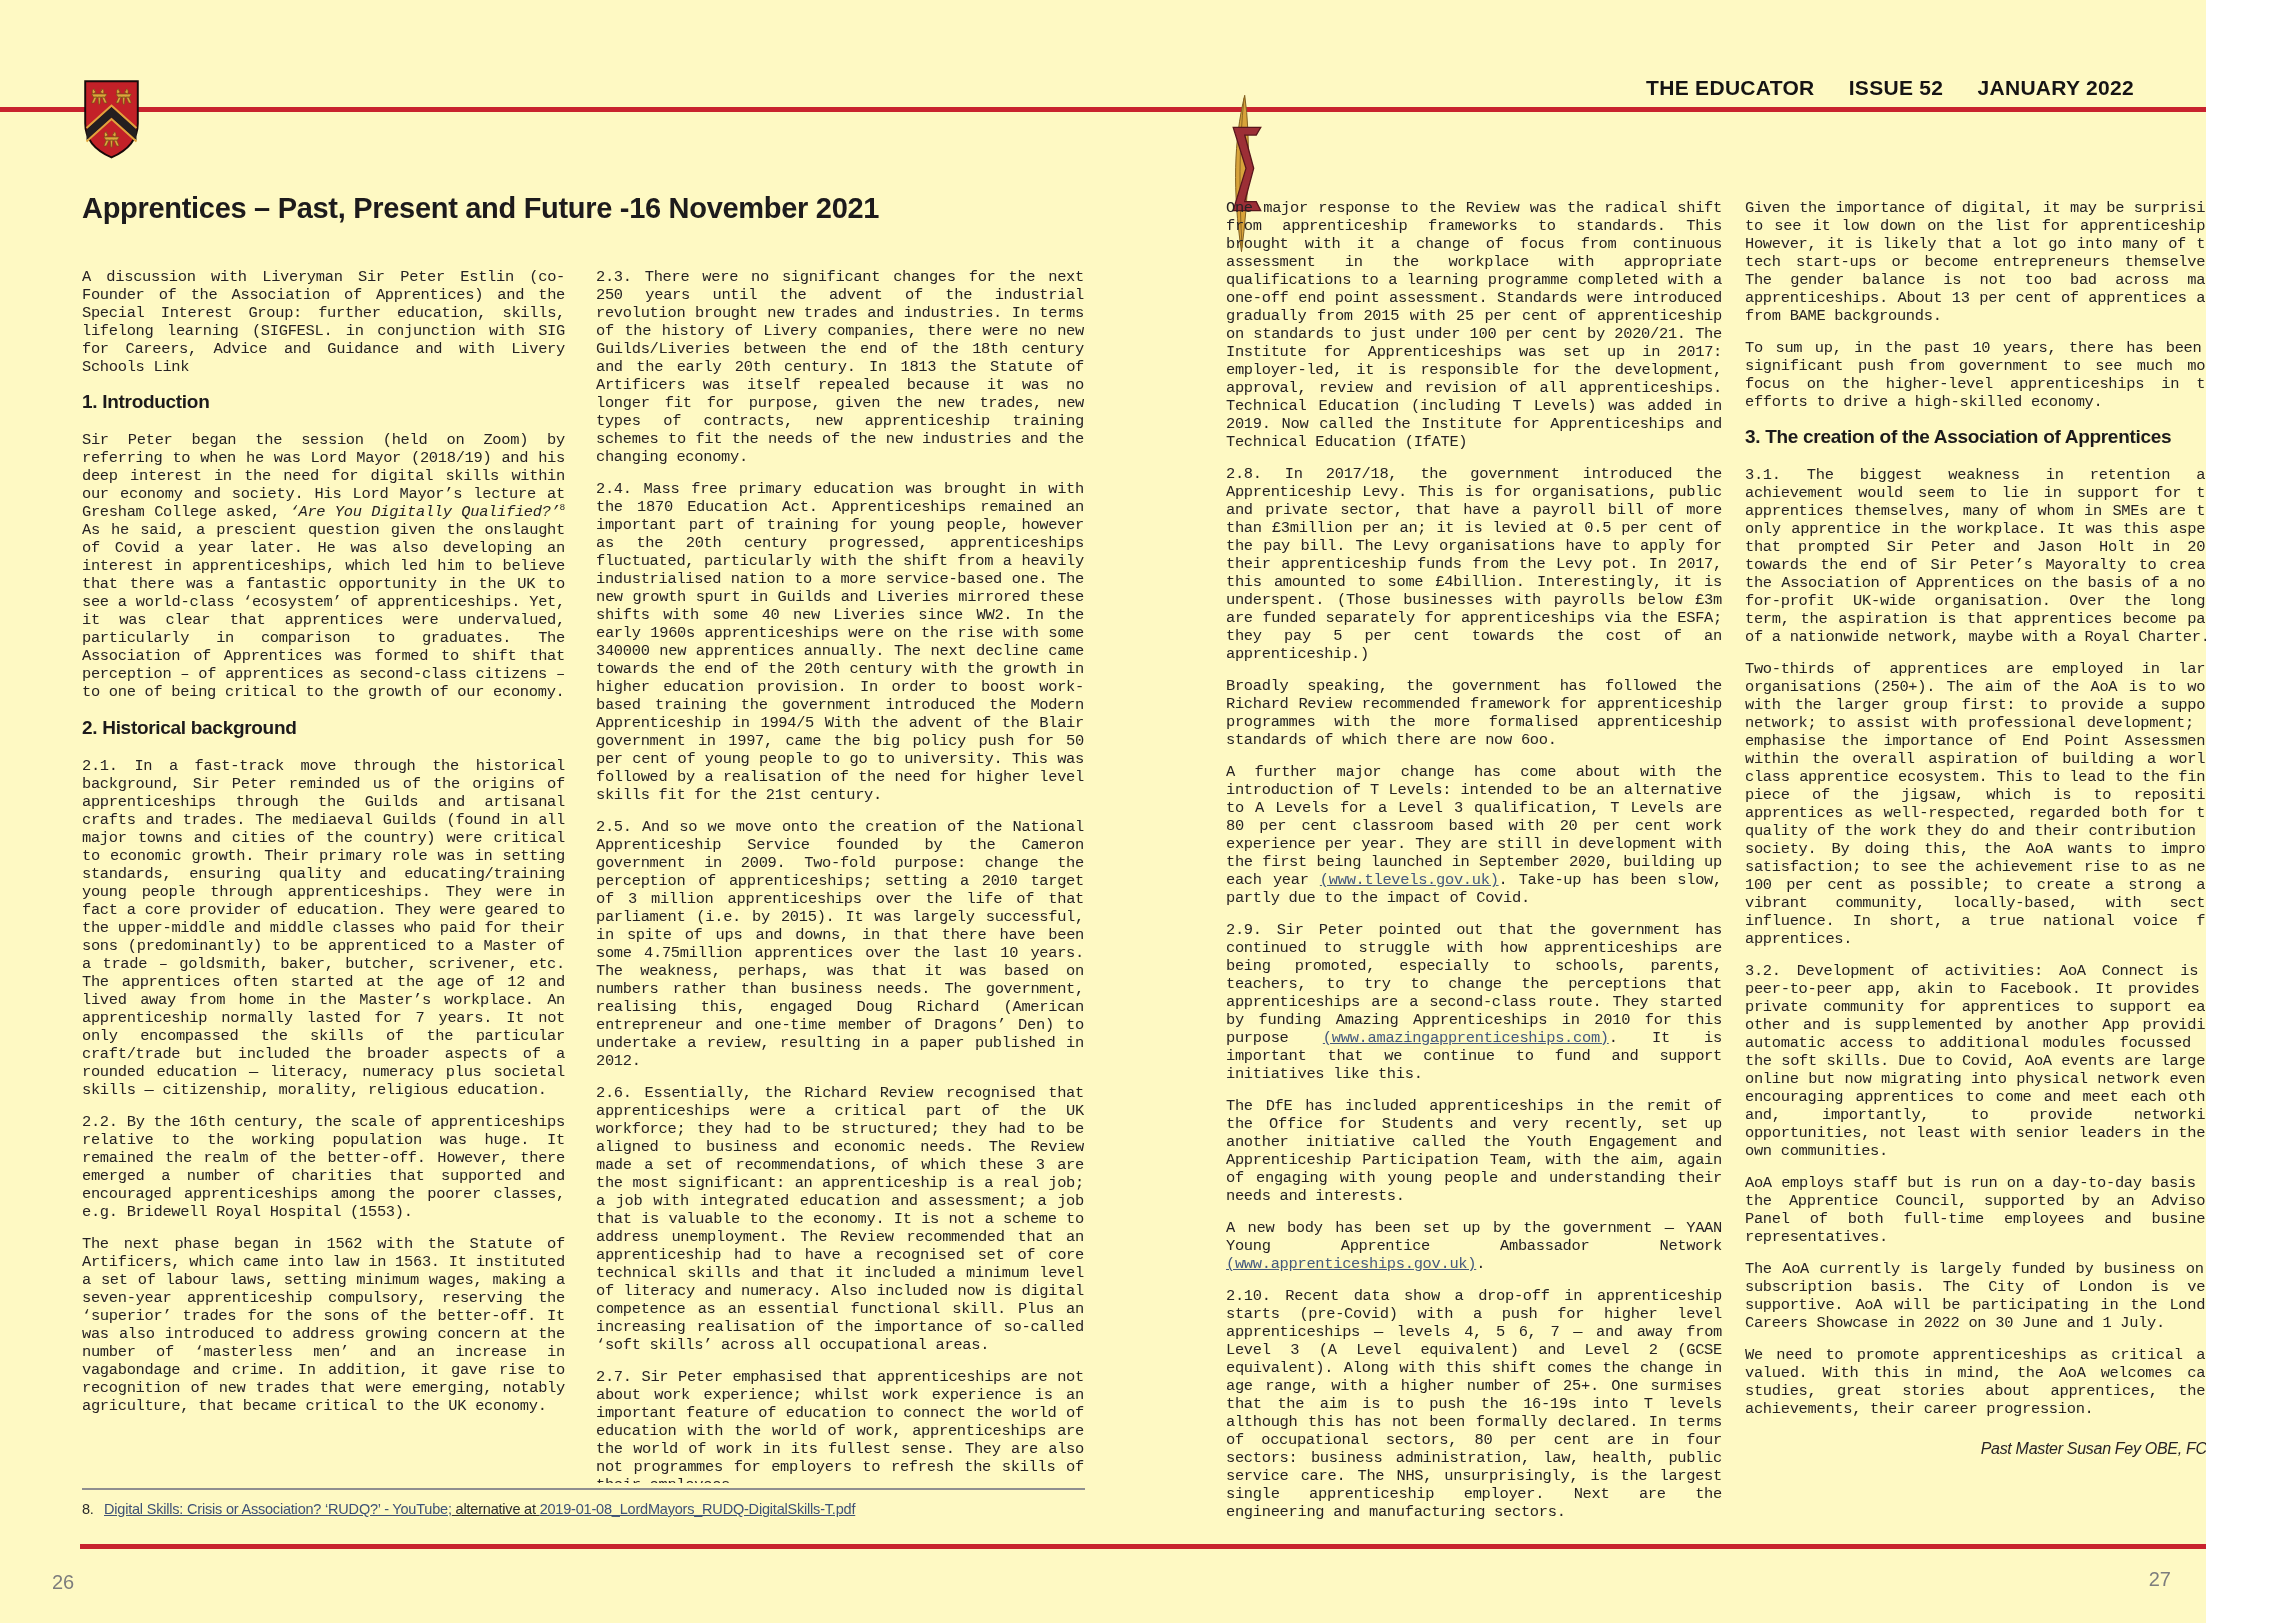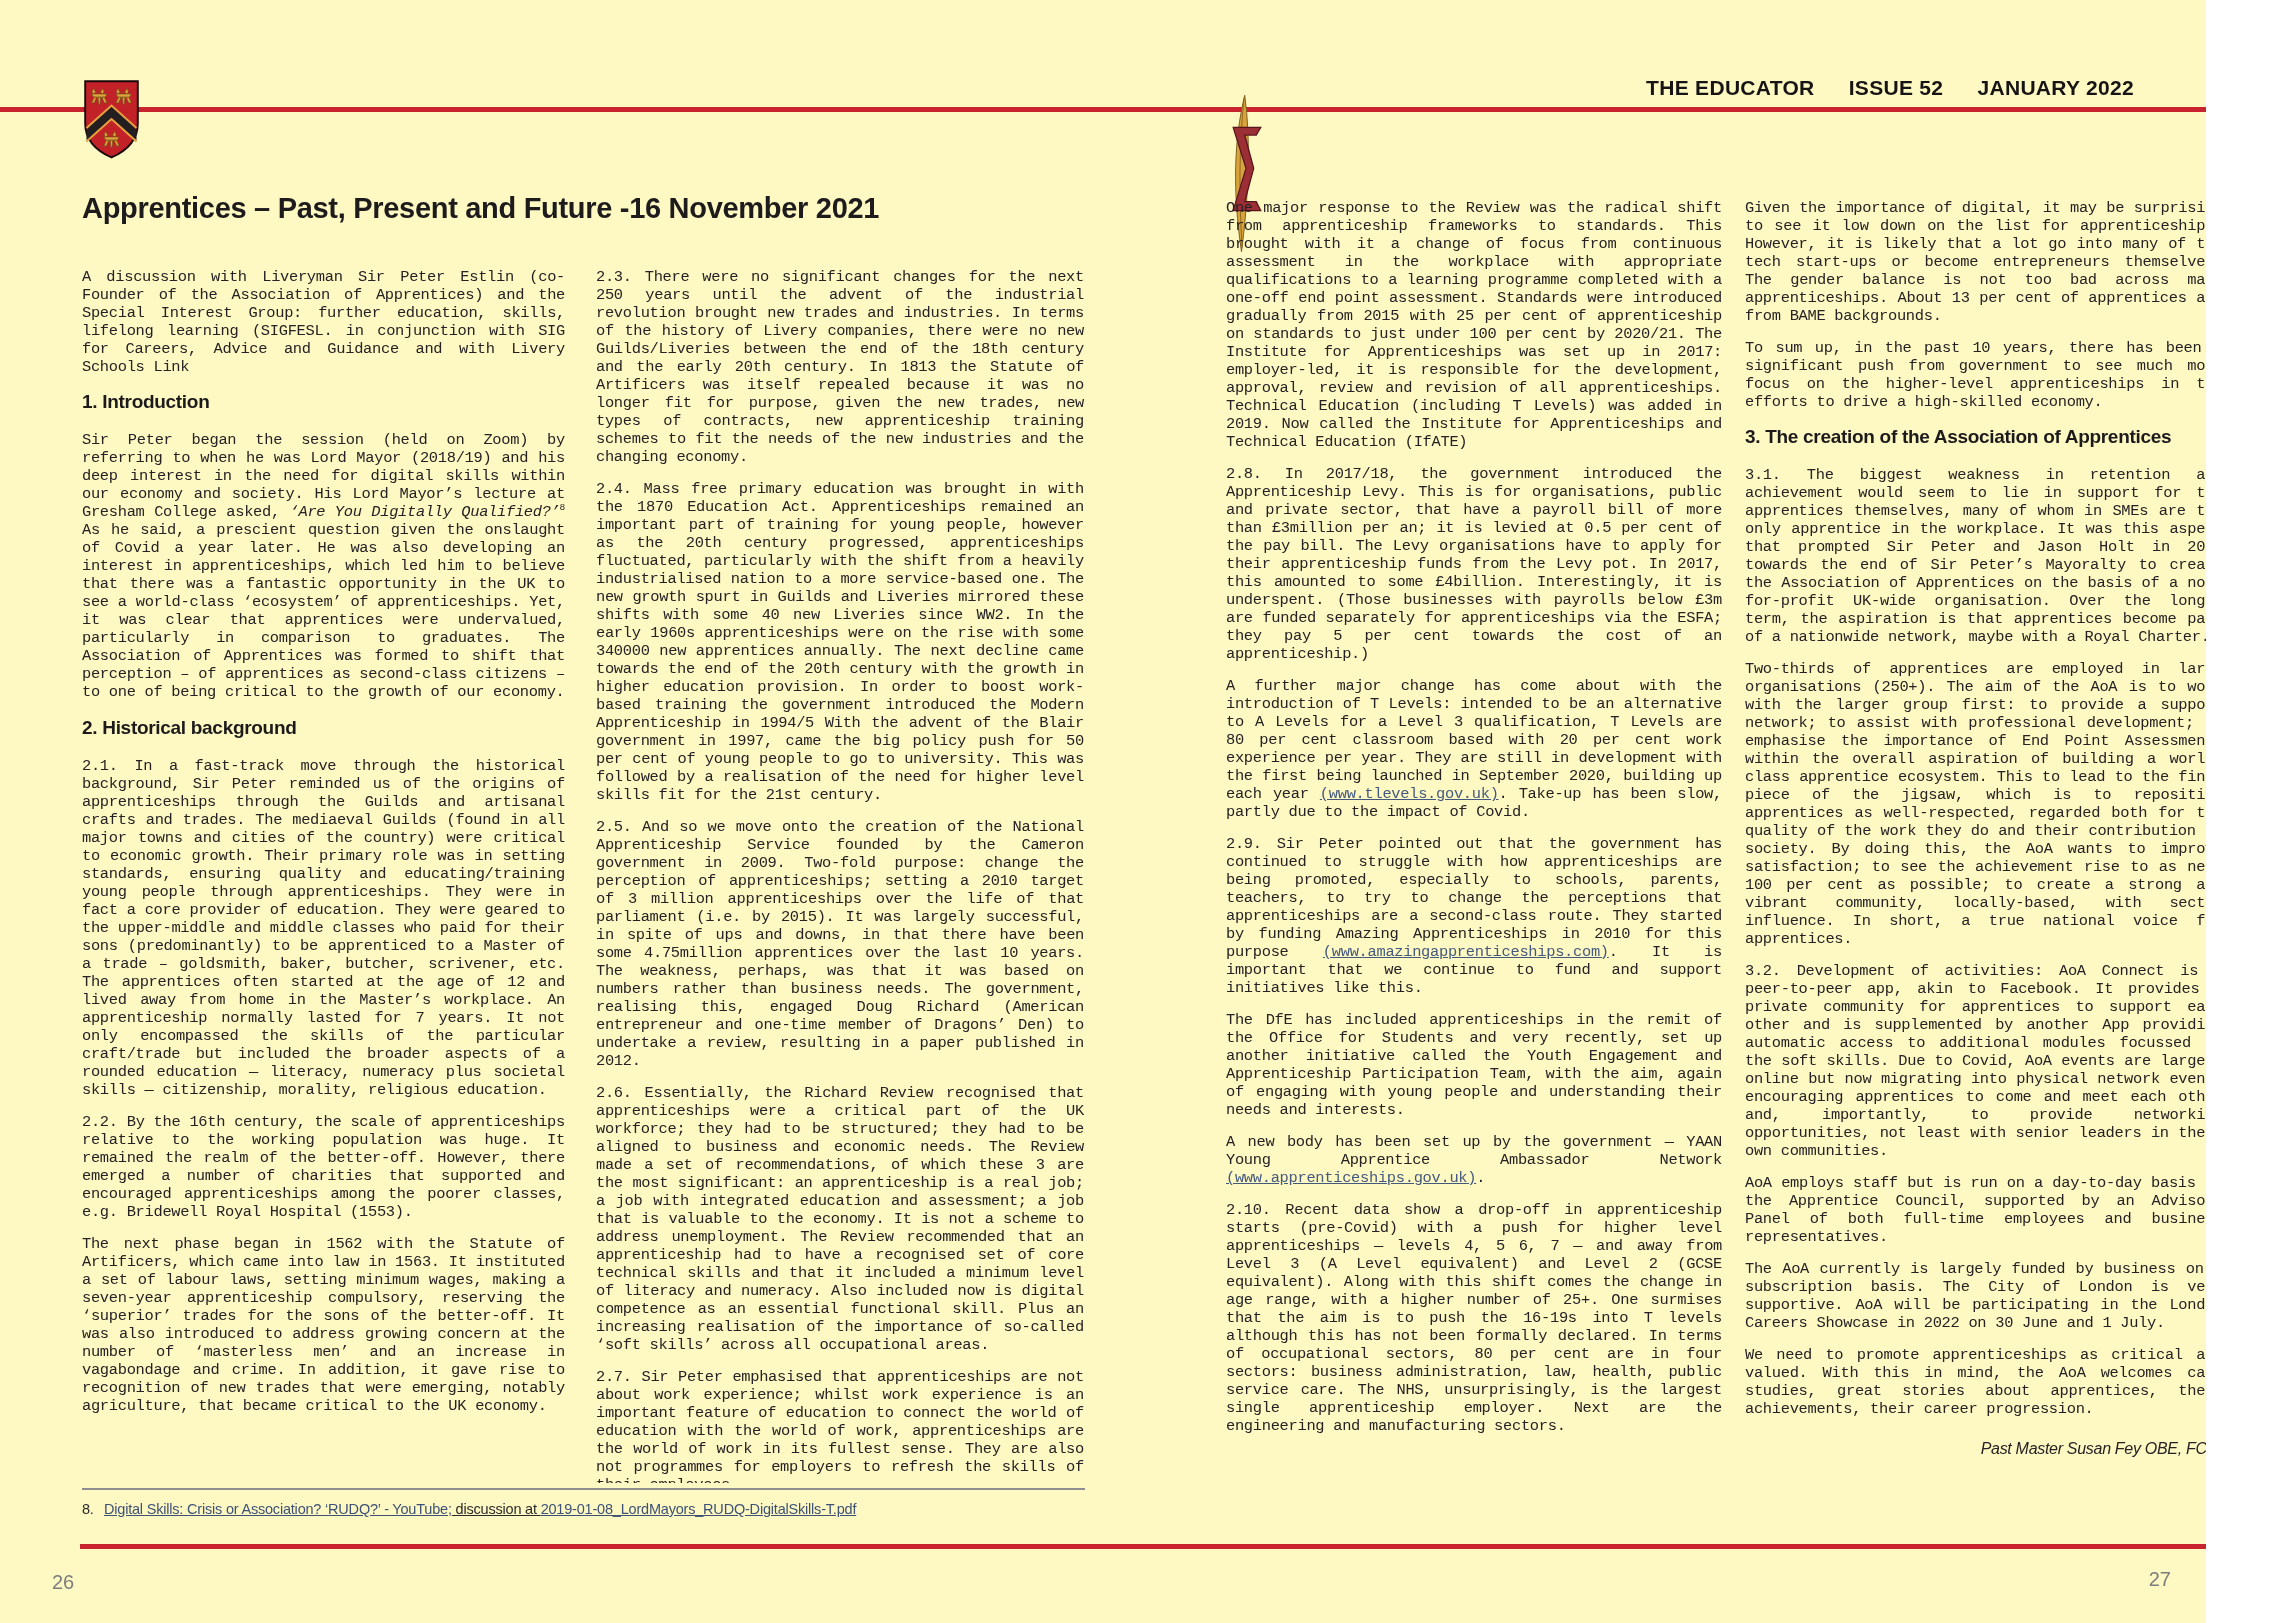--- a/index.html
+++ b/index.html
@@ -103,20 +103,21 @@
   <div class="col" id="col-left-b">
       <p class="para"><span>2.3. There were no significant changes for the next 250 years until the advent of the industrial revolution brought new trades and industries. In terms of the history of Livery companies, there were no new Guilds/Liveries between the end of the 18th century and the early 20th century. In 1813 the Statute of Artificers was itself repealed because it was no longer fit for purpose, given the new trades, new types of contracts, new apprenticeship training schemes to fit the needs of the new industries and the changing economy.</span></p>
       <p class="para"><span>2.4. Mass free primary education was brought in with the 1870 Education Act. Apprenticeships remained an important part of training for young people, however as the 20th century progressed, apprenticeships fluctuated, particularly with the shift from a heavily industrialised nation to a more service-based one. The new growth spurt in Guilds and Liveries mirrored these shifts with some 40 new Liveries since WW2. In the early 1960s apprenticeships were on the rise with some 340000 new apprentices annually. The next decline came towards the end of the 20th century with the growth in higher education provision. In order to boost work-based training the government introduced the Modern Apprenticeship in 1994/5 With the advent of the Blair government in 1997, came the big policy push for 50 per cent of young people to go to university. This was followed by a realisation of the need for higher level skills fit for the 21st century.</span></p>
       <p class="para"><span>2.5. And so we move onto the creation of the National Apprenticeship Service founded by the Cameron government in 2009. Two-fold purpose: change the perception of apprenticeships; setting a 2010 target of 3 million apprenticeships over the life of that parliament (i.e. by 2015). It was largely successful, in spite of ups and downs, in that there have been some 4.75million apprentices over the last 10 years. The weakness, perhaps, was that it was based on numbers rather than business needs. The government, realising this, engaged Doug Richard (American entrepreneur and one-time member of Dragons’ Den) to undertake a review, resulting in a paper published in 2012.</span></p>
       <p class="para"><span>2.6. Essentially, the Richard Review recognised that apprenticeships were a critical part of the UK workforce; they had to be structured; they had to be aligned to business and economic needs. The Review made a set of recommendations, of which these 3 are the most significant: an apprenticeship is a real job; a job with integrated education and assessment; a job that is valuable to the economy. It is not a scheme to address unemployment. The Review recommended that an apprenticeship had to have a recognised set of core technical skills and that it included a minimum level of literacy and numeracy. Also included now is digital competence as an essential functional skill. Plus an increasing realisation of the importance of so-called ‘soft skills’ across all occupational areas.</span></p>
       <p class="para"><span>2.7. Sir Peter emphasised that apprenticeships are not about work experience; whilst work experience is an important feature of education to connect the world of education with the world of work, apprenticeships are the world of work in its fullest sense. They are also not programmes for employers to refresh the skills of their employees.</span></p>
     </div>
   <div class="col" id="col-right-a">
       <p class="para"><span>One major response to the Review was the radical shift from apprenticeship frameworks to standards. This brought with it a change of focus from continuous assessment in the workplace with appropriate qualifications to a learning programme completed with a one-off end point assessment. Standards were introduced gradually from 2015 with 25 per cent of apprenticeship on standards to just under 100 per cent by 2020/21. The Institute for Apprenticeships was set up in 2017: employer-led, it is responsible for the development, approval, review and revision of all apprenticeships. Technical Education (including T Levels) was added in 2019. Now called the Institute for Apprenticeships and Technical Education (IfATE)</span></p>
       <p class="para"><span>2.8. In 2017/18, the government introduced the Apprenticeship Levy. This is for organisations, public and private sector, that have a payroll bill of more than £3million per an; it is levied at 0.5 per cent of the pay bill. The Levy organisations have to apply for their apprenticeship funds from the Levy pot. In 2017, this amounted to some £4billion. Interestingly, it is underspent. (Those businesses with payrolls below £3m are funded separately for apprenticeships via the ESFA; they pay 5 per cent towards the cost of an apprenticeship.)</span></p>
+      <p class="para"><span>Broadly speaking, the government has followed the Richard Review recommended framework for apprenticeship programmes with the more formalised apprenticeship standards of which there are now 6oo.</span></p>
       <p class="para"><span>A further major change has come about with the introduction of T Levels: intended to be an alternative to A Levels for a Level 3 qualification, T Levels are 80 per cent classroom based with 20 per cent work experience per year. They are still in development with the first being launched in September 2020, building up each year </span><span class="lnk">(www.tlevels.gov.uk)</span><span>. Take-up has been slow, partly due to the impact of Covid.</span></p>
       <p class="para"><span>2.9. Sir Peter pointed out that the government has continued to struggle with how apprenticeships are being promoted, especially to schools, parents, teachers, to try to change the perceptions that apprenticeships are a second-class route. They started by funding Amazing Apprenticeships in 2010 for this purpose </span><span class="lnk">(www.amazingapprenticeships.com)</span><span>. It is important that we continue to fund and support initiatives like this.</span></p>
       <p class="para"><span>The DfE has included apprenticeships in the remit of the Office for Students and very recently, set up another initiative called the Youth Engagement and Apprenticeship Participation Team, with the aim, again of engaging with young people and understanding their needs and interests.</span></p>
       <p class="para"><span>A new body has been set up by the government — YAAN Young Apprentice Ambassador Network </span><span class="lnk">(www.apprenticeships.gov.uk)</span><span>.</span></p>
       <p class="para"><span>2.10. Recent data show a drop-off in apprenticeship starts (pre-Covid) with a push for higher level apprenticeships — levels 4, 5 6, 7 — and away from Level 3 (A Level equivalent) and Level 2 (GCSE equivalent). Along with this shift comes the change in age range, with a higher number of 25+. One surmises that the aim is to push the 16-19s into T levels although this has not been formally declared. In terms of occupational sectors, 80 per cent are in four sectors: business administration, law, health, public service care. The NHS, unsurprisingly, is the largest single apprenticeship employer. Next are the engineering and manufacturing sectors.</span></p>
     </div>
   <div class="col" id="col-right-b">
       <p class="para"><span>Given the importance of digital, it may be surprising to see it low down on the list for apprenticeships. However, it is likely that a lot go into many of the tech start-ups or become entrepreneurs themselves. The gender balance is not too bad across many apprenticeships. About 13 per cent of apprentices are from BAME backgrounds.</span></p>
       <p class="para"><span>To sum up, in the past 10 years, there has been a significant push from government to see much more focus on the higher-level apprenticeships in the efforts to drive a high-skilled economy.</span></p>
       <div class="sec-h">3. The creation of the Association of Apprentices</div>
@@ -124,21 +125,21 @@
       <p class="para"><span>Two-thirds of apprentices are employed in large organisations (250+). The aim of the AoA is to work with the larger group first: to provide a support network; to assist with professional development; to emphasise the importance of End Point Assessment; within the overall aspiration of building a world-class apprentice ecosystem. This to lead to the final piece of the jigsaw, which is to reposition apprentices as well-respected, regarded both for the quality of the work they do and their contribution to society. By doing this, the AoA wants to improve satisfaction; to see the achievement rise to as near 100 per cent as possible; to create a strong and vibrant community, locally-based, with sector influence. In short, a true national voice for apprentices.</span></p>
       <p class="para"><span>3.2. Development of activities: AoA Connect is a peer-to-peer app, akin to Facebook. It provides a private community for apprentices to support each other and is supplemented by another App providing automatic access to additional modules focussed on the soft skills. Due to Covid, AoA events are largely online but now migrating into physical network events encouraging apprentices to come and meet each other and, importantly, to provide networking opportunities, not least with senior leaders in their own communities.</span></p>
       <p class="para"><span>AoA employs staff but is run on a day-to-day basis by the Apprentice Council, supported by an Advisory Panel of both full-time employees and business representatives.</span></p>
       <p class="para"><span>The AoA currently is largely funded by business on a subscription basis. The City of London is very supportive. AoA will be participating in the London Careers Showcase in 2022 on 30 June and 1 July.</span></p>
       <p class="para"><span>We need to promote apprenticeships as critical and valued. With this in mind, the AoA welcomes case studies, great stories about apprentices, their achievements, their career progression.</span></p>
       <div class="byline">Past Master Susan Fey OBE, FCGI</div>
     </div>
 
   <div class="fn-sep"></div>
   <div class="footnote">
-    <span class="num">8.</span><span class="fn-link">Digital Skills: Crisis or Association? ‘RUDQ?’ - YouTube;</span><span class="fn-mid"> discussion at </span><span class="fn-link">2019-01-08_LordMayors_RUDQ-DigitalSkills-T.pdf</span>
+    <span class="num">8.</span><span class="fn-link">Digital Skills: Crisis or Association? ‘RUDQ?’ - YouTube;</span><span class="fn-mid"> alternative at </span><span class="fn-link">2019-01-08_LordMayors_RUDQ-DigitalSkills-T.pdf</span>
   </div>
 
   <div class="rule-bottom" style="background: rgb(200, 35, 46);"></div>
   <div class="pageno" id="pageno-left">26</div>
   <div class="pageno" id="pageno-right">27</div>
 
 </div>
 
 
 </body></html>

